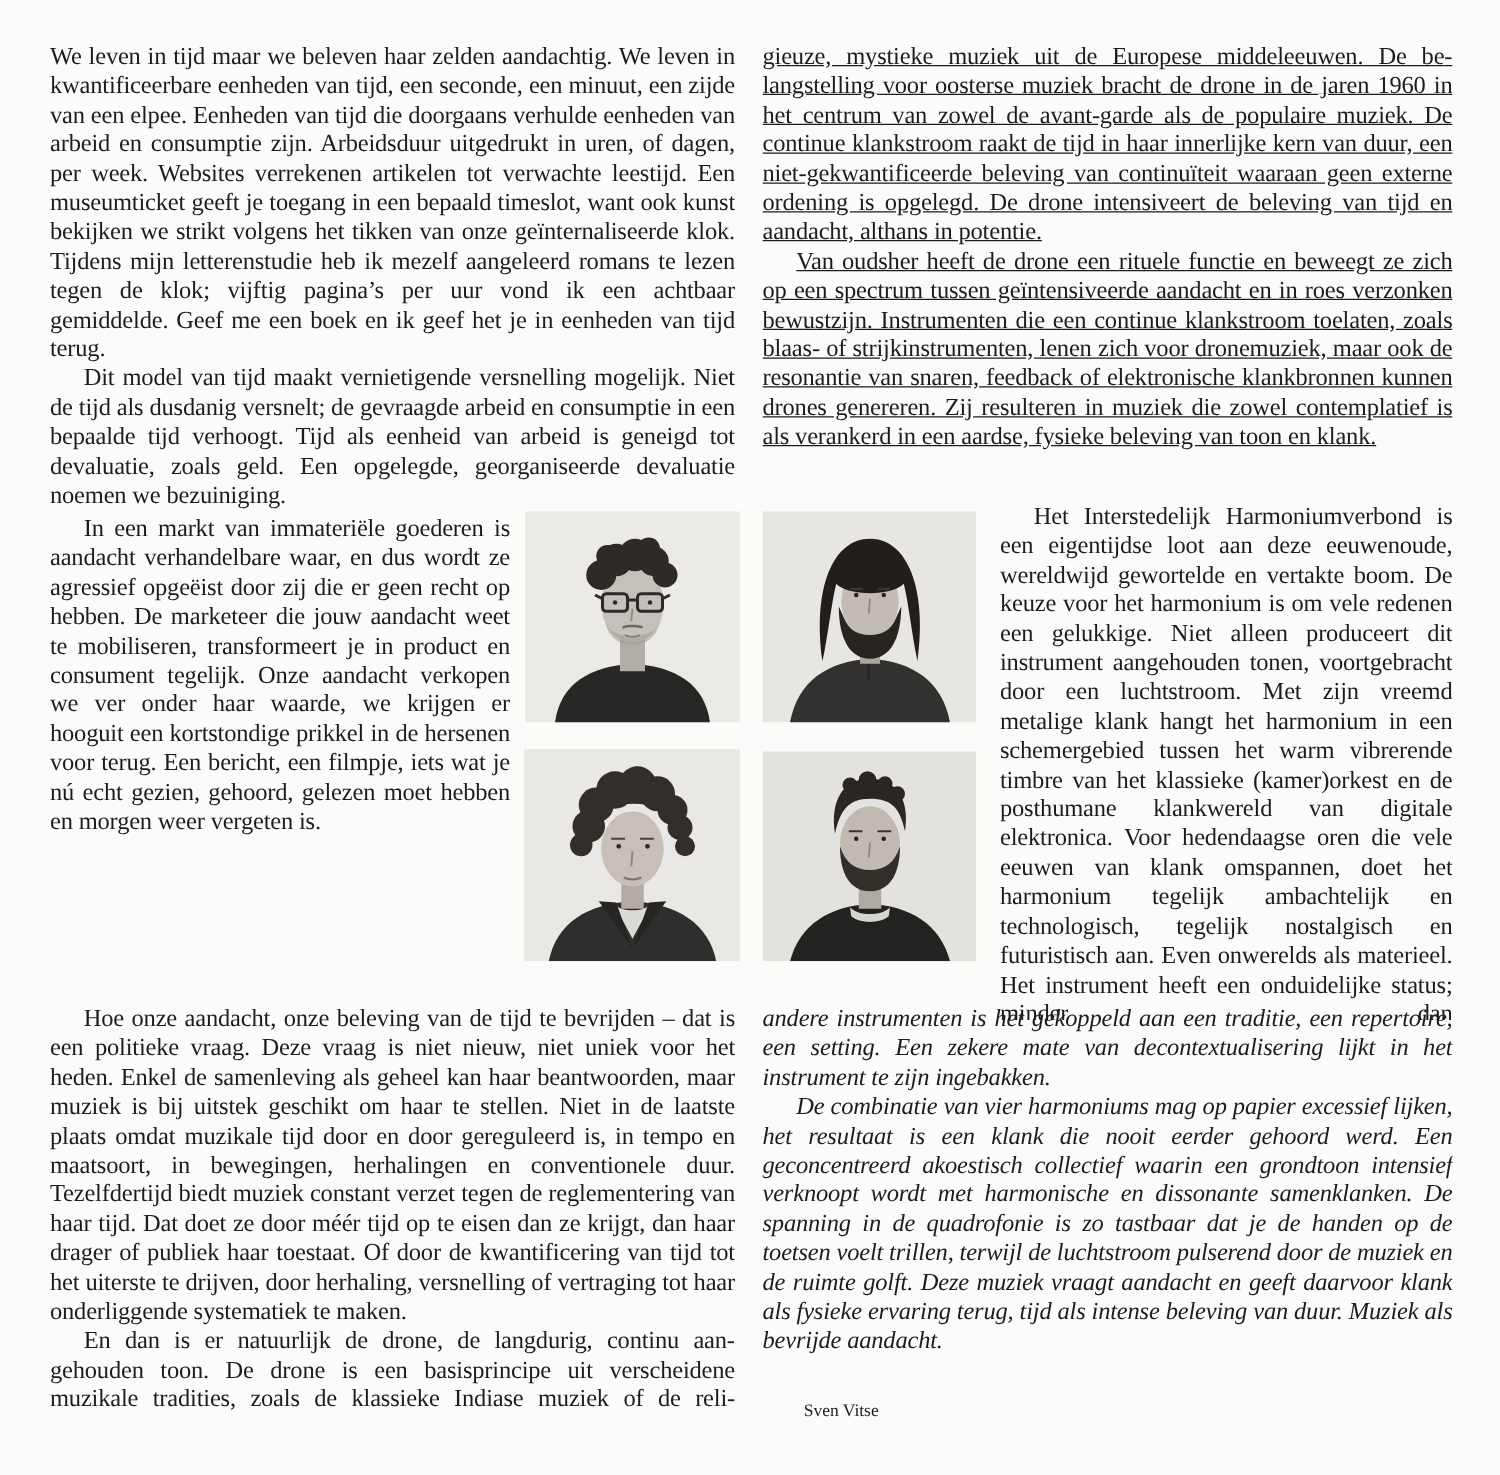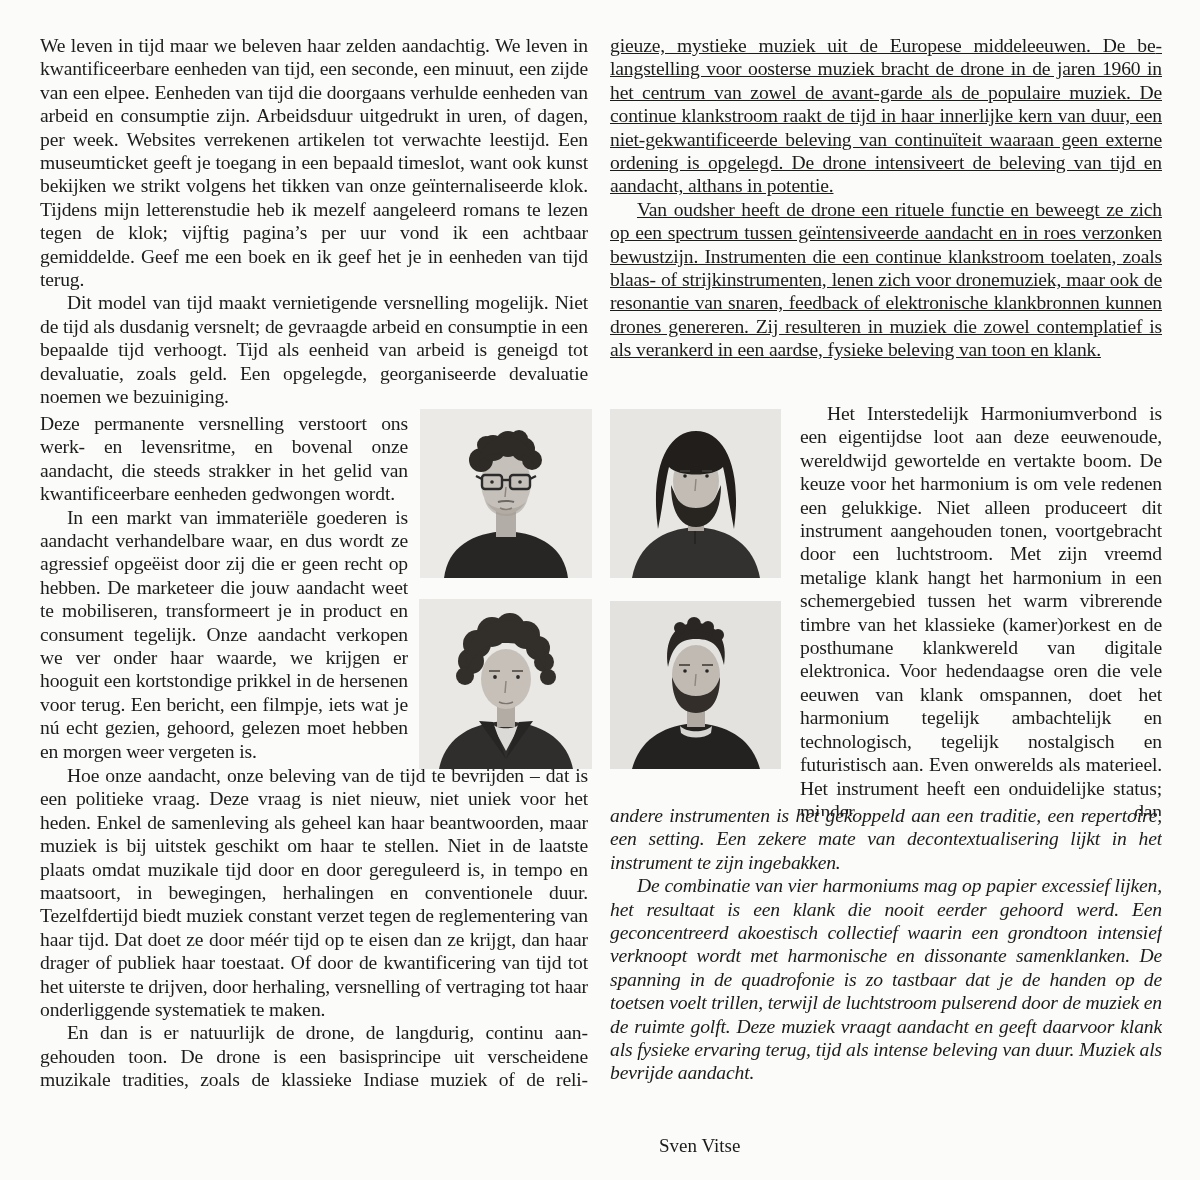--- a/index.html
+++ b/index.html
@@ -14,46 +14,45 @@
     position:absolute;overflow:hidden;
     text-align:justify;
     font-size:19.6px;line-height:23.4px;
     letter-spacing:-0.15px;
   }
   .seg p{margin:0;padding:0;}
   p.ind{text-indent:27px;}
   p.fill{text-align-last:justify;}
   .seg-a{left:40px;top:34px;width:548px;height:378px;}
   .seg-b{left:40px;top:412px;width:368px;height:392px;}
-  .seg-c{left:40px;top:764px;width:548px;height:356px;}
+  .seg-c{left:40px;top:804px;width:548px;height:356px;}
   .seg-d{left:610px;top:34px;width:552px;height:356px;text-decoration:underline;}
   .seg-e{left:800px;top:402px;width:362px;height:414px;}
   .seg-f{left:610px;top:804px;width:552px;height:300px;font-style:italic;}
   .signature{
-    position:absolute;left:643px;top:1118px;margin:16px;
-    font-size:19px;line-height:23.4px;
+    position:absolute;left:643px;top:1118px;margin:0;
+    font-size:14px;line-height:23.4px;
   }
   .photo{position:absolute;margin:0;padding:0;}
   .photo svg{display:block;width:100%;height:100%;}
   .photo-1{left:420px;top:409px;width:172px;height:169px;}
   .photo-2{left:610px;top:409px;width:171px;height:169px;}
   .photo-3{left:419px;top:599px;width:173px;height:170px;}
   .photo-4{left:610px;top:601px;width:171px;height:168px;}
 </style>
 </head>
 <body>
 
 <div class="page">
 
   <div class="seg seg-a">
     <p>We leven in tijd maar we beleven haar zelden aandachtig. We le­ven in kwantificeerbare eenheden van tijd, een seconde, een mi­nuut, een zijde van een elpee. Eenheden van tijd die doorgaans verhulde eenheden van arbeid en consumptie zijn. Arbeidsduur uitgedrukt in uren, of dagen, per week. Websites verrekenen ar­tikelen tot verwachte leestijd. Een museumticket geeft je toegang in een bepaald timeslot, want ook kunst bekijken we strikt volgens het tikken van onze geïnternaliseerde klok. Tijdens mijn letteren­studie heb ik mezelf aangeleerd romans te lezen tegen de klok; vijftig pagina’s per uur vond ik een achtbaar gemiddelde. Geef me een boek en ik geef het je in eenheden van tijd terug.</p>
     <p class="ind">Dit model van tijd maakt vernietigende versnelling mogelijk. Niet de tijd als dusdanig versnelt; de gevraagde arbeid en con­sumptie in een bepaalde tijd verhoogt. Tijd als eenheid van arbeid is geneigd tot devaluatie, zoals geld. Een opgelegde, georgani­seerde devaluatie noemen we bezuiniging.</p>
   </div>
   <div class="seg seg-b">
-    <p>Deze permanente versnelling verstoort ons werk- en levensritme, en bovenal onze aandacht, die steeds strakker in het gelid van kwantificeerbare eenheden gedwon­gen wordt.</p>
     <p class="ind">In een markt van immateriële goede­ren is aandacht verhandelbare waar, en dus wordt ze agressief opgeëist door zij die er geen recht op hebben. De marketeer die jouw aandacht weet te mobiliseren, trans­formeert je in product en consument tege­lijk. Onze aandacht verkopen we ver onder haar waarde, we krijgen er hooguit een kortstondige prikkel in de hersenen voor terug. Een bericht, een filmpje, iets wat je nú echt gezien, gehoord, gelezen moet hebben en morgen weer vergeten is.</p>
   </div>
   <div class="seg seg-c">
     <p class="ind">Hoe onze aandacht, onze beleving van de tijd te bevrijden – dat is een politieke vraag. Deze vraag is niet nieuw, niet uniek voor het heden. Enkel de samenleving als geheel kan haar beant­woorden, maar muziek is bij uitstek geschikt om haar te stellen. Niet in de laatste plaats omdat muzikale tijd door en door gere­guleerd is, in tempo en maatsoort, in bewegingen, herhalingen en conventionele duur. Tezelfdertijd biedt muziek constant verzet tegen de reglementering van haar tijd. Dat doet ze door méér tijd op te eisen dan ze krijgt, dan haar drager of publiek haar toestaat. Of door de kwantificering van tijd tot het uiterste te drijven, door herhaling, versnelling of vertraging tot haar onderliggende syste­matiek te maken.</p>
     <p class="ind fill">En dan is er natuurlijk de drone, de langdurig, continu aan­gehouden toon. De drone is een basisprincipe uit verscheidene muzikale tradities, zoals de klassieke Indiase muziek of de reli-</p>
   </div>
 
   <div class="seg seg-d">
     <p>gieuze, mystieke muziek uit de Europese middeleeuwen. De be­langstelling voor oosterse muziek bracht de drone in de jaren 1960 in het centrum van zowel de avant-garde als de populaire muziek. De continue klankstroom raakt de tijd in haar innerlijke kern van duur, een niet-gekwantificeerde beleving van continuïteit waar­aan geen externe ordening is opgelegd. De drone intensiveert de beleving van tijd en aandacht, althans in potentie.</p>
     <p class="ind">Van oudsher heeft de drone een rituele functie en beweegt ze zich op een spectrum tussen geïntensiveerde aandacht en in roes verzonken bewustzijn. Instrumenten die een continue klankstroom toelaten, zoals blaas- of strijkinstrumenten, lenen zich voor dronemuziek, maar ook de resonantie van snaren, feed­back of elektronische klankbronnen kunnen drones genereren. Zij resulteren in muziek die zowel contemplatief is als verankerd in een aardse, fysieke beleving van toon en klank.</p>

